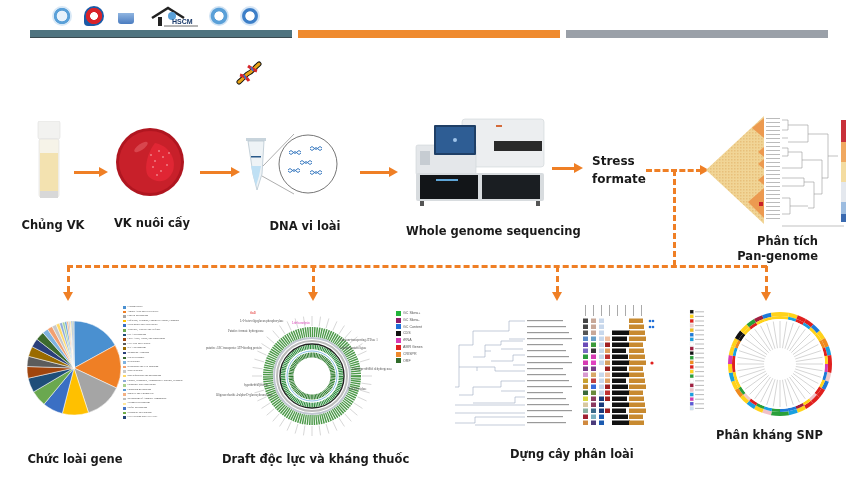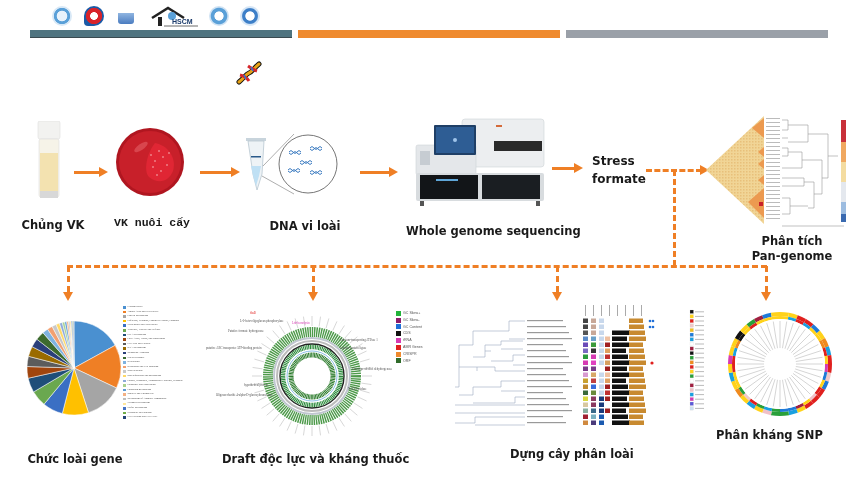--- a/index.html
+++ b/index.html
@@ -82,21 +82,21 @@
       <circle cx="52" cy="38" r="0.8"></circle>
         <circle cx="46" cy="44" r="0.8"></circle>
         <circle cx="38" cy="40" r="0.8"></circle>
       <circle cx="42" cy="48" r="0.8"></circle>
         <circle cx="54" cy="26" r="0.8"></circle>
         <circle cx="36" cy="28" r="0.8"></circle>
     </g>
     <ellipse cx="26" cy="20" rx="8" ry="3" fill="#e86a70" opacity="0.5" transform="rotate(-35 26 20)"></ellipse>
   </svg>
 </div>
-<div class="label" style="left:112px;top:216px;width:80px;font-family:Liberation Mono, monospace;">VK nuôi cấy</div>
+<div class="label" style="left:112px;top:216px;width:80px;">VK nuôi cấy</div>
 
 <div class="arrow-h" style="left:200px;top:171px;width:32px;"></div>
 
 <div class="abs" style="left:238px;top:124px;width:100px;height:80px;">
   <svg width="100" height="80" viewBox="0 0 100 80">
     <rect x="8" y="14" width="20" height="3" fill="#c8d4dc"></rect>
     <path d="M10 17 L26 17 L24 50 L19 66 L15 50 Z" fill="#eef3f6" stroke="#b8c6d0" stroke-width="0.8"></path>
     <path d="M13 42 L23 42 L21 52 L18 62 L15 52 Z" fill="#bfe0f4"></path>
     <rect x="13" y="32" width="10" height="1.5" fill="#2a5a8a"></rect>
     <line x1="25" y1="42" x2="56" y2="10" stroke="#777" stroke-width="0.6"></line>
@@ -223,21 +223,21 @@
       <line x1="78" y1="112" x2="140" y2="112"></line>
     </g>
     <rect x="137" y="6" width="5" height="22" fill="#c8303a"></rect>
     <rect x="137" y="28" width="5" height="20" fill="#f0a860"></rect>
     <rect x="137" y="48" width="5" height="20" fill="#f4dca0"></rect>
     <rect x="137" y="68" width="5" height="20" fill="#e4e8ee"></rect>
     <rect x="137" y="88" width="5" height="20" fill="#9cbce0"></rect>
     <rect x="137" y="100" width="5" height="8" fill="#3a6ab0"></rect>
   </svg>
 </div>
-<div class="label" style="left:742px;top:234px;width:100px;line-height:15px;">
+<div class="label" style="left:718px;top:234px;width:100px;line-height:15px;text-align:right;">
   <div>Phân tích</div>
   <div>Pan-genome</div>
 </div>
 
 <div class="abs" style="left:20px;top:305px;width:180px;height:130px;">
   <svg id="pie-svg" width="100" height="110" viewBox="0 0 100 110" style="position:absolute;left:4px;top:8px;">
       <path d="M50 55 L50 8 A47 47 0 0 1 91.1864139620616 32.357577317219395 Z" fill="#4a90d0" stroke="#fff" stroke-width="0.5"></path>
       <path d="M50 55 L91.1864139620616 32.357577317219395 A47 47 0 0 1 92.52687146590291 75.01162670355842 Z" fill="#ef7f25" stroke="#fff" stroke-width="0.5"></path>
       <path d="M50 55 L92.52687146590291 75.01162670355842 A47 47 0 0 1 64.52379873562252 99.69965626587222 Z" fill="#a5a5a5" stroke="#fff" stroke-width="0.5"></path>
       <path d="M50 55 L64.52379873562252 99.69965626587222 A47 47 0 0 1 38.311575303251814 100.52340857304566 Z" fill="#ffc000" stroke="#fff" stroke-width="0.5"></path>

